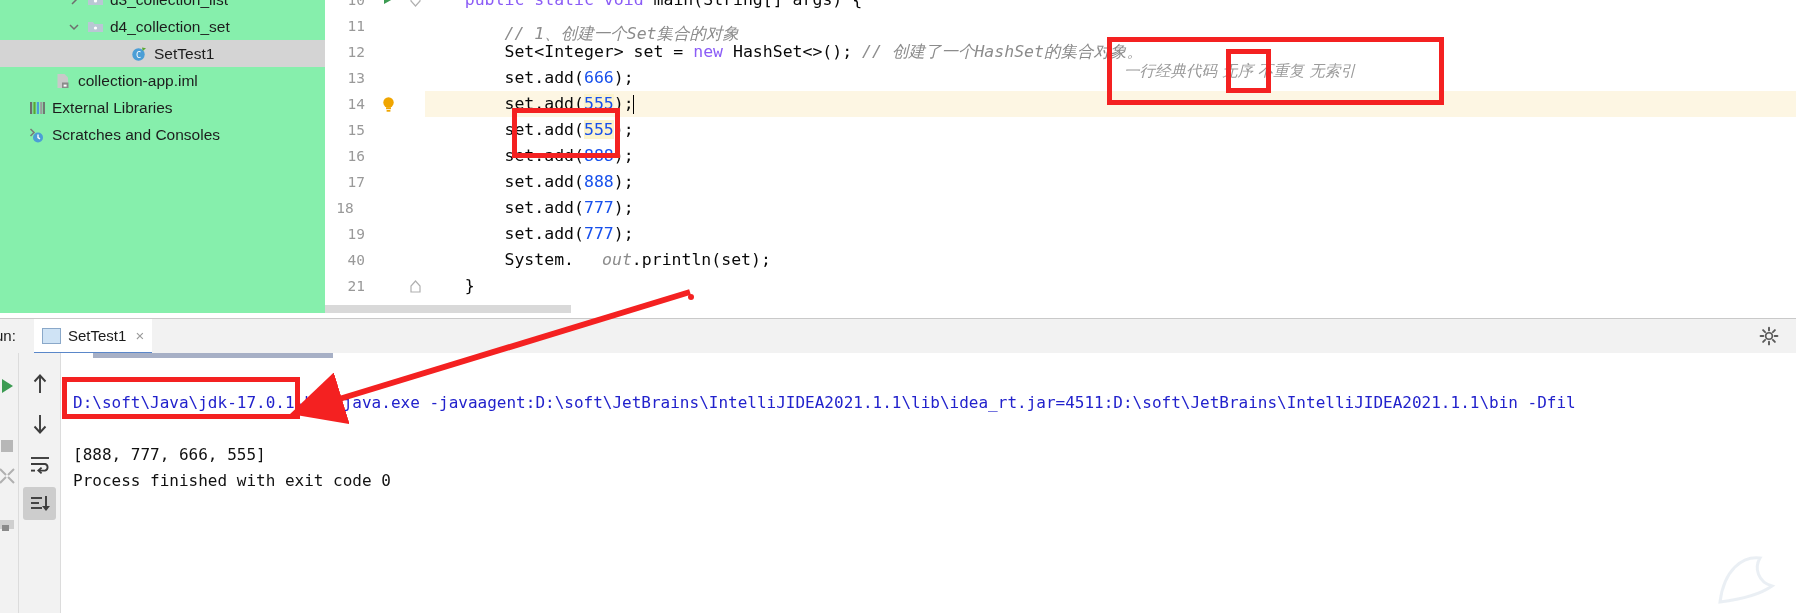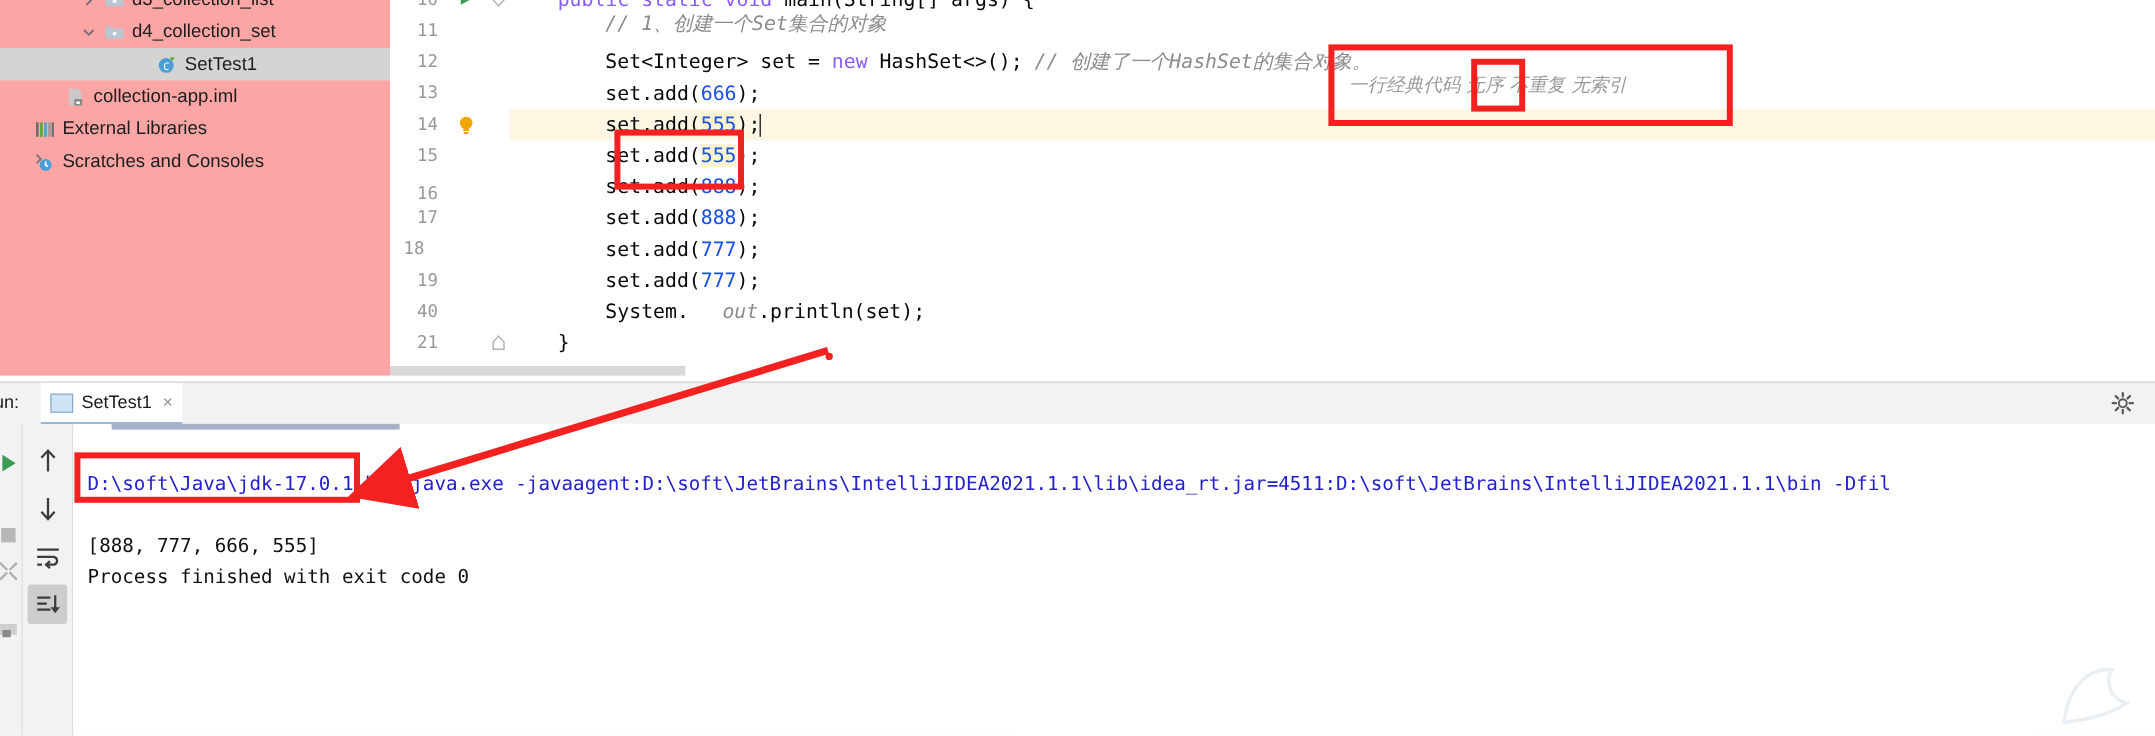--- a/index.html
+++ b/index.html
@@ -5,21 +5,21 @@
   html,body{margin:0;padding:0;}
   body{
     width:1796px;height:613px;overflow:hidden;position:relative;
     background:#ffffff;
     font-family:"Liberation Sans", sans-serif;
     -webkit-font-smoothing:antialiased;
   }
   
   #project-tree{
     position:absolute;left:0;top:0;width:325px;height:313px;
-    background:#fca5a5;overflow:hidden;
+    background:#86efac;overflow:hidden;
   }
   .tree-row{
     position:absolute;left:0;width:325px;height:27px;
     display:flex;align-items:center;
     font-size:15.5px;color:#1d1d1d;white-space:nowrap;
   }
   .tree-row.selected{background:#d4d4d4;}
   .tw{width:20px;height:27px;display:flex;align-items:center;justify-content:center;flex:none;}
   .tw svg{display:block;}
   .ticon{width:22px;height:27px;display:flex;align-items:center;justify-content:center;flex:none;margin-right:4px;}
@@ -265,21 +265,21 @@
               <circle cx="7.5" cy="6.5" r="5.2" fill="#f0a500"></circle>
               <rect x="5" y="11.4" width="5" height="1.8" fill="#f0a500"></rect>
               <rect x="5.6" y="14" width="3.8" height="1.7" fill="#f0a500"></rect>
             </svg></span>
         </span>
       </div>
       <div class="gline" style="top: 117px;">
         <span class="gnum">15</span>
         <span class="gmark"></span>
       </div>
-      <div class="gline" style="top: 143px; align-items: flex-end;">
+      <div class="gline" style="top: 143px;">
         <span class="gnum">16</span>
         <span class="gmark"></span>
       </div>
       <div class="gline" style="top: 169px;">
         <span class="gnum">17</span>
         <span class="gmark"></span>
       </div>
       <div class="gline" style="top: 195px; gap: 27px;">
         <span class="gnum">18</span>
         <span class="gmark"></span>
@@ -296,21 +296,21 @@
         <span class="gnum">21</span>
         <span class="gmark">
           <span style="position: absolute; left: 40px; top: 6px;"><svg width="13" height="13" viewBox="0 0 13 13">
               <path d="M2 12 h9 v-6 l-4.5 -5 L2 6 Z" fill="none" stroke="#b0b0b0" stroke-width="1.2"></path>
             </svg></span>
         </span>
       </div>
     </div>
   <div class="code-area">
       <div class="cline" style="top: -13px;"><span><span class="pl">    </span><span class="kw">public</span><span class="pl"> </span><span class="kw">static</span><span class="pl"> </span><span class="kw">void</span><span class="pl"> main(String[] args) {</span></span></div>
-      <div class="cline" style="top: 7px;"><span><span class="cm">        // 1、创建一个Set集合的对象</span></span></div>
+      <div class="cline" style="top: 21px;"><span><span class="cm">        // 1、创建一个Set集合的对象</span></span></div>
       <div class="cline" style="top: 39px;"><span><span class="pl">        Set&lt;Integer&gt; set = </span><span class="kw">new</span><span class="pl"> HashSet&lt;&gt;(); </span><span class="cm">// 创建了一个HashSet的集合对象。</span></span></div>
       <div class="cline" style="top: 65px;"><span><span class="pl">        set.add(</span><span class="num">666</span><span class="pl">);</span></span></div>
       <div class="cline hl" style="top: 91px;"><span><span class="pl">        set.add(</span><span class="num occ">555</span><span class="pl">);</span></span><span class="caret"></span></div>
       <div class="cline" style="top: 117px;"><span><span class="pl">        set.add(</span><span class="num occ">555</span><span class="pl">);</span></span></div>
       <div class="cline" style="top: 143px;"><span><span class="pl">        set.add(</span><span class="num">888</span><span class="pl">);</span></span></div>
       <div class="cline" style="top: 169px;"><span><span class="pl">        set.add(</span><span class="num">888</span><span class="pl">);</span></span></div>
       <div class="cline" style="top: 195px;"><span><span class="pl">        set.add(</span><span class="num">777</span><span class="pl">);</span></span></div>
       <div class="cline" style="top: 221px;"><span><span class="pl">        set.add(</span><span class="num">777</span><span class="pl">);</span></span></div>
       <div class="cline" style="top: 247px;"><span><span class="pl">        System.</span><span class="it">out</span><span class="pl">.println(set);</span></span></div>
       <div class="cline" style="top: 273px;"><span><span class="pl">    }</span></span></div>

